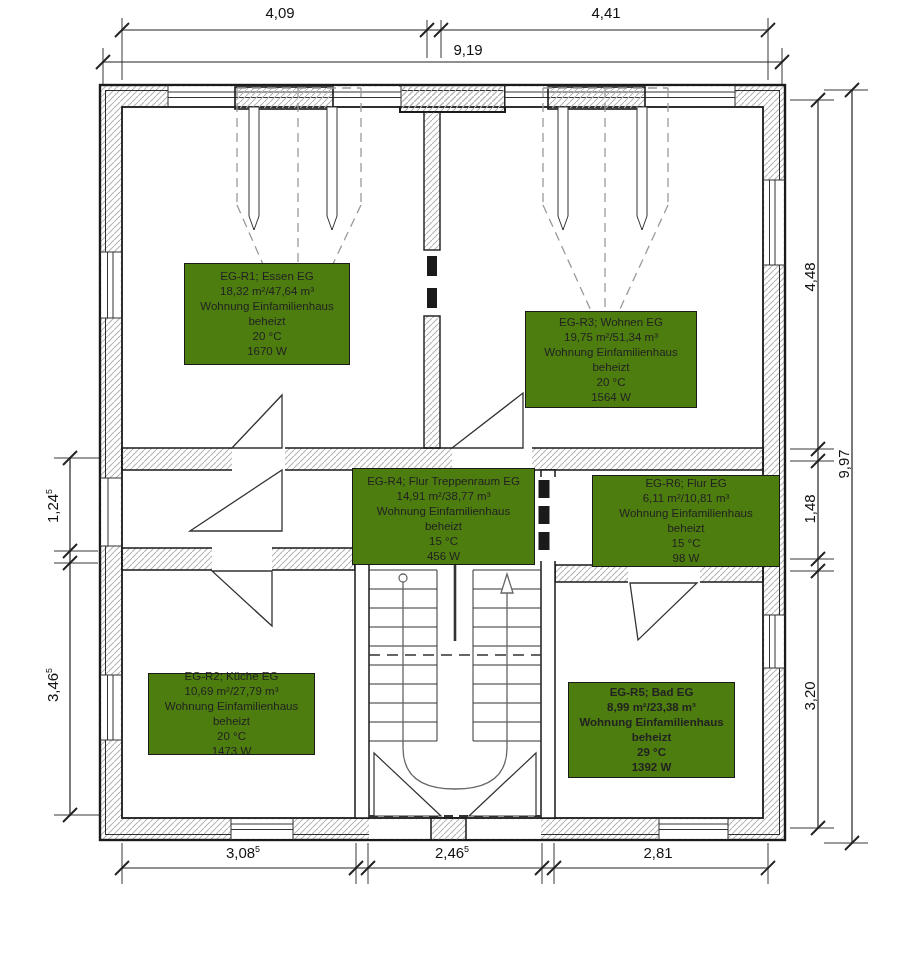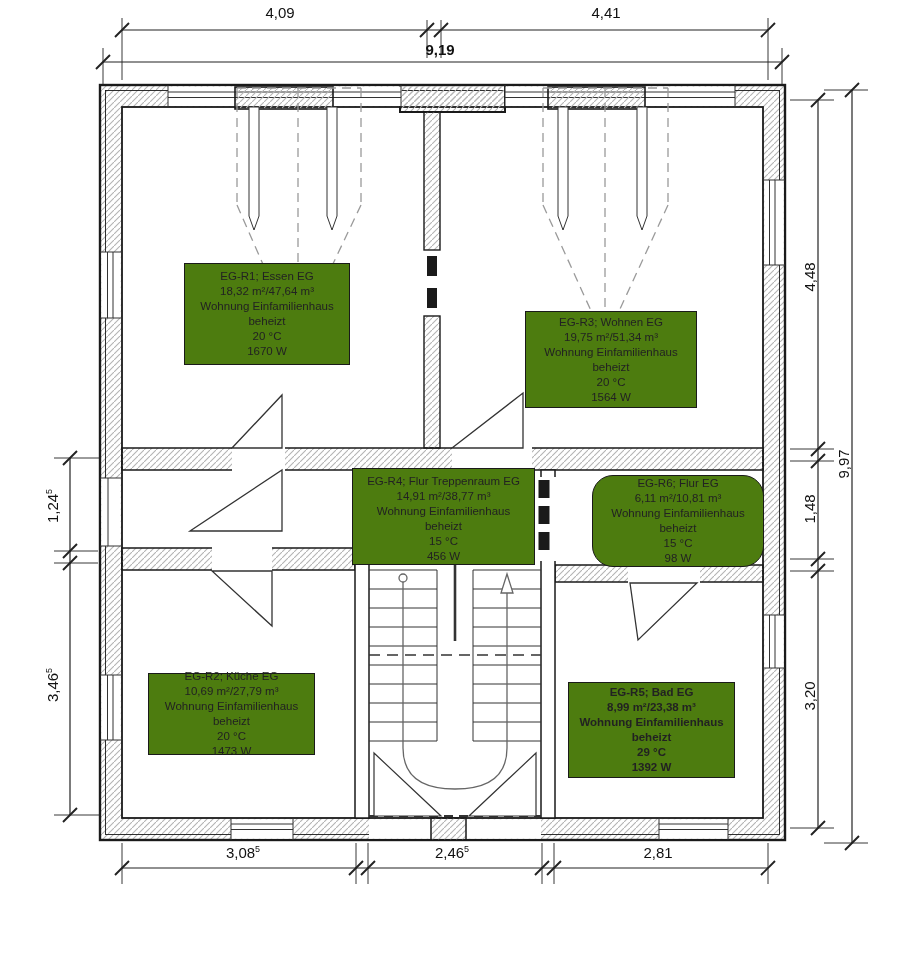--- a/index.html
+++ b/index.html
@@ -275,21 +275,21 @@
   <span>1564 W</span>
 </div>
 <div class="room-box" style="left:352px;top:468px;width:183px;height:97px;justify-content:flex-end;">
   <span>EG-R4; Flur Treppenraum EG</span>
   <span>14,91 m²/38,77 m³</span>
   <span>Wohnung Einfamilienhaus</span>
   <span>beheizt</span>
   <span>15 °C</span>
   <span>456 W</span>
 </div>
-<div class="room-box" style="left:592px;top:475px;width:172px;height:92px;border-radius:21px;">
+<div class="room-box" style="left:592px;top:475px;width:188px;height:92px;">
   <span>EG-R6; Flur EG</span>
   <span>6,11 m²/10,81 m³</span>
   <span>Wohnung Einfamilienhaus</span>
   <span>beheizt</span>
   <span>15 °C</span>
   <span>98 W</span>
 </div>
 <div class="room-box" style="left:148px;top:673px;width:167px;height:82px;">
   <span>EG-R2; Küche EG</span>
   <span>10,69 m²/27,79 m³</span>
@@ -302,21 +302,21 @@
   <span>EG-R5; Bad EG</span>
   <span>8,99 m²/23,38 m³</span>
   <span>Wohnung Einfamilienhaus</span>
   <span>beheizt</span>
   <span>29 °C</span>
   <span>1392 W</span>
 </div>
 
 <div class="dim" style="left:280px;top:12px;"><span>4,09</span><sup></sup></div>
 <div class="dim" style="left:606px;top:12px;text-align:right;"><span>4,41</span><sup></sup></div>
-<div class="dim" style="left:440px;top:49px;font-weight:bold;"><span>9,19</span><sup></sup></div>
+<div class="dim" style="left:468px;top:49px;"><span>9,19</span><sup></sup></div>
 
 <div class="dim" style="left:243px;top:852px;"><span>3,08</span><sup>5</sup></div>
 <div class="dim" style="left:452px;top:852px;"><span>2,46</span><sup>5</sup></div>
 <div class="dim" style="left:658px;top:852px;"><span>2,81</span><sup></sup></div>
 
 <div class="dim rot" style="left:52px;top:506px;"><span>1,24</span><sup>5</sup></div>
 <div class="dim rot" style="left:52px;top:685px;"><span>3,46</span><sup>5</sup></div>
 
 <div class="dim rot" style="left:809px;top:277px;"><span>4,48</span><sup></sup></div>
 <div class="dim rot" style="left:809px;top:509px;"><span>1,48</span><sup></sup></div>

